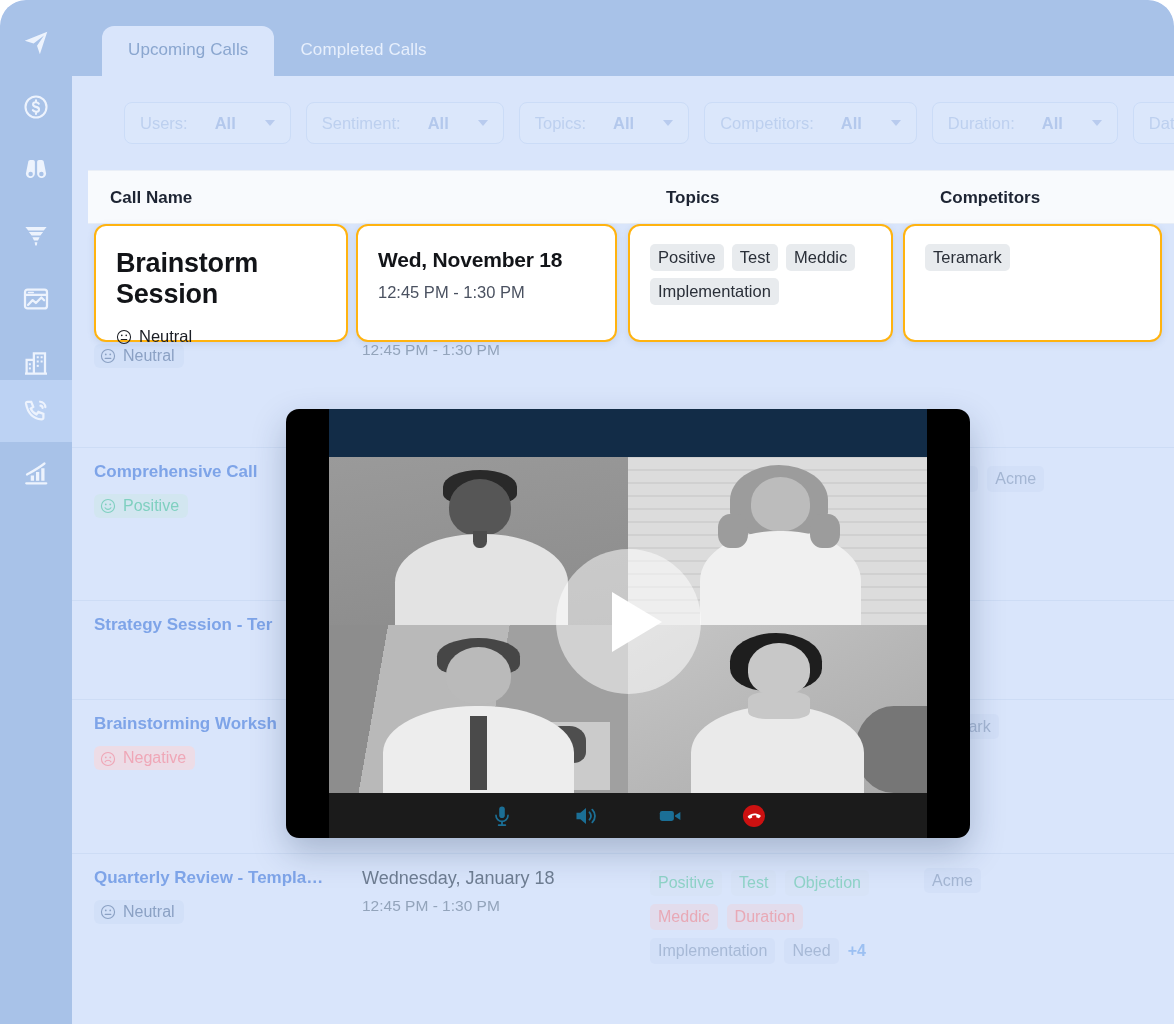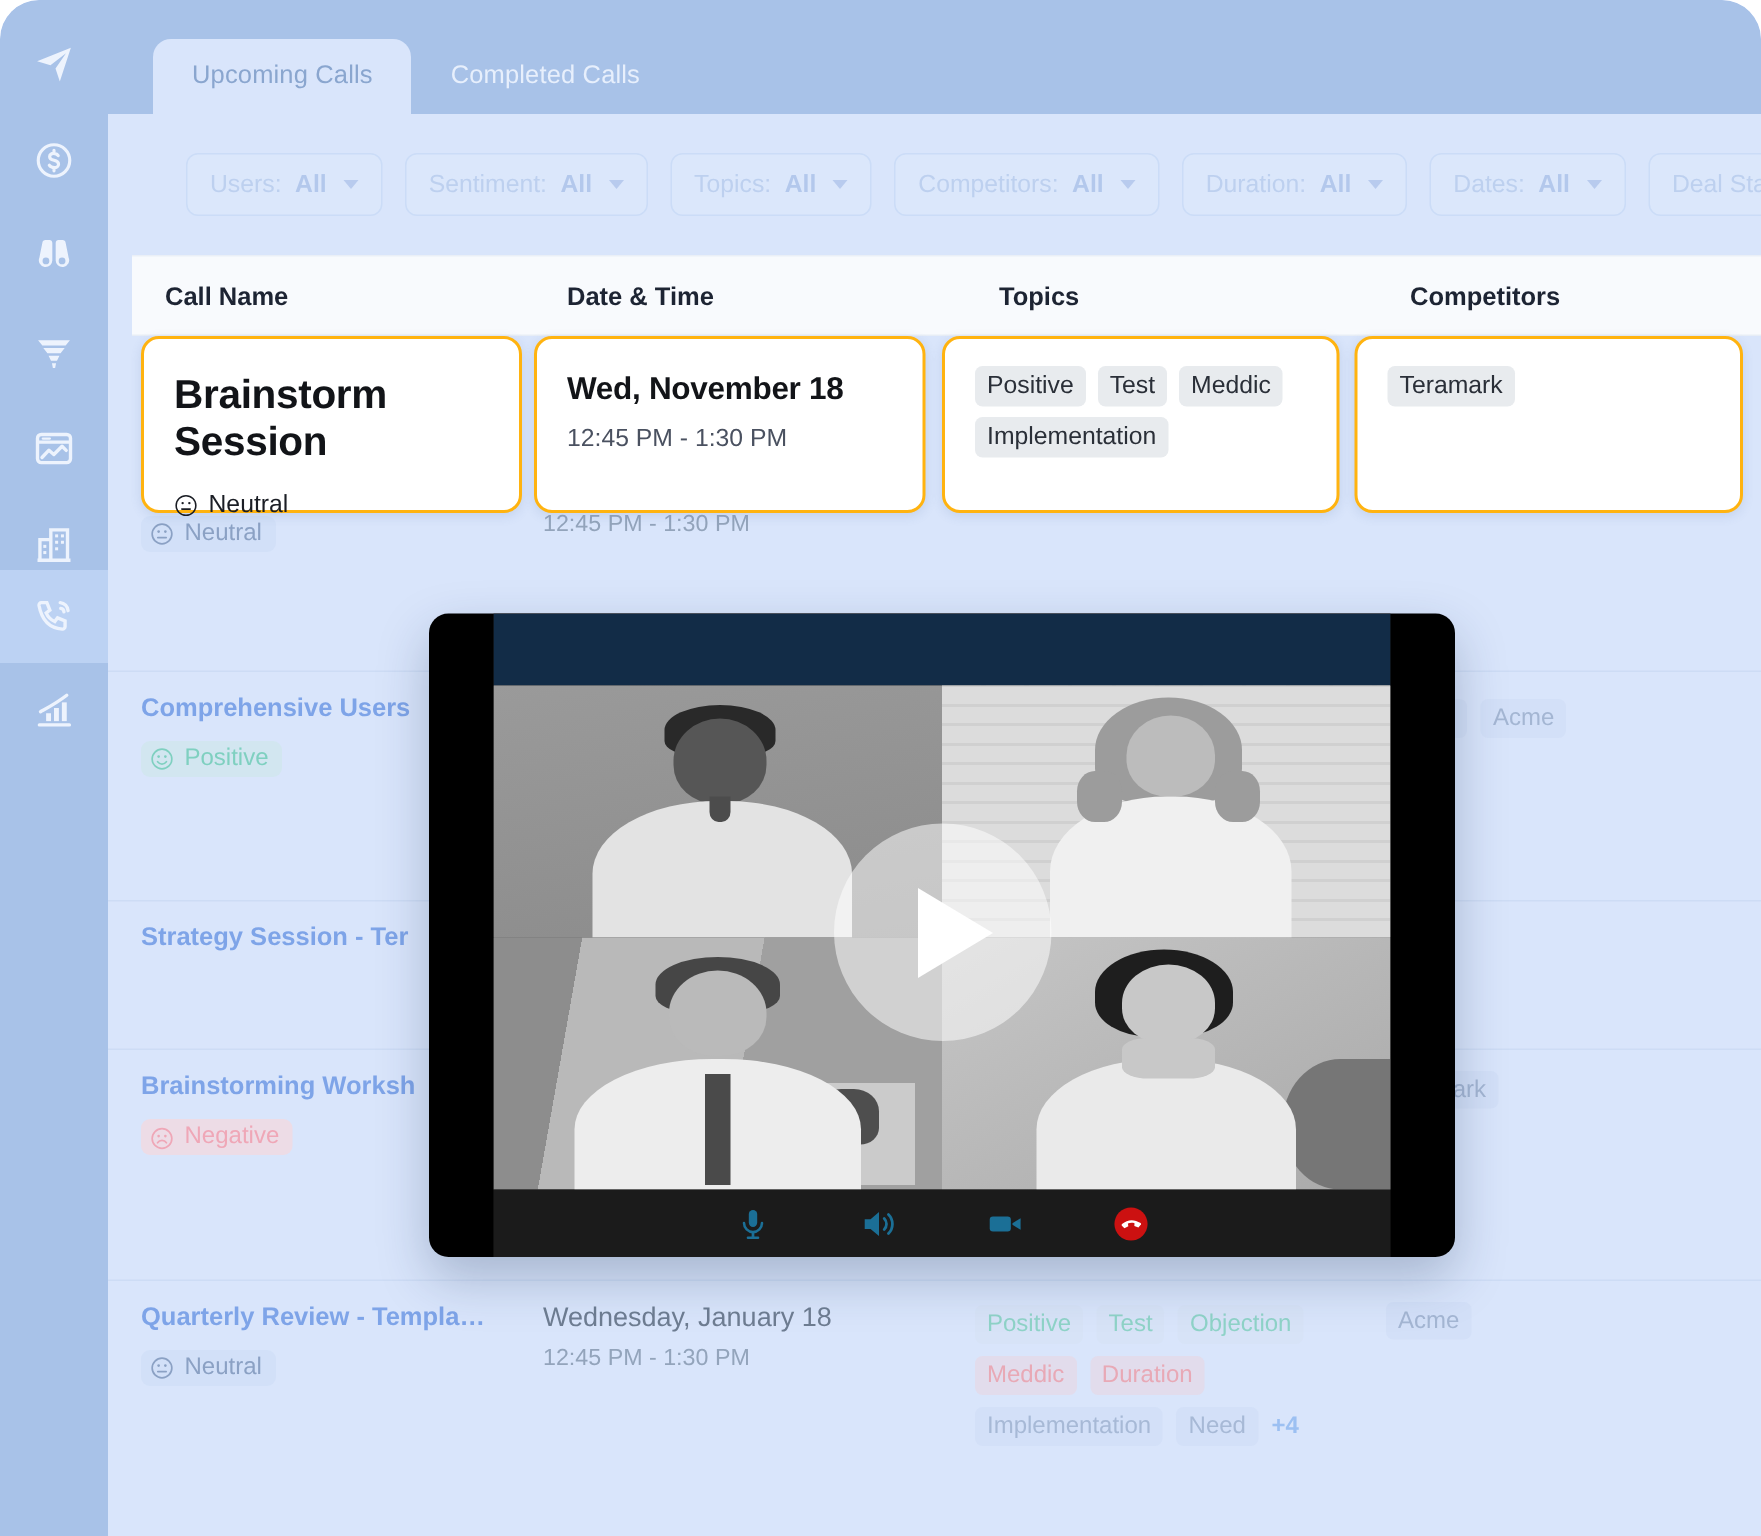--- a/index.html
+++ b/index.html
@@ -87,21 +87,21 @@
   .filters {
     position: absolute;
     left: 0; top: 0;
     width: 1102px; height: 94px;
     display: flex; align-items: center;
     padding-left: 52px;
     gap: 15px;
     overflow: hidden;
   }
   .chipf {
-    display: flex; align-items: center; gap: 9px;
+    display: flex; align-items: center; gap: 27px;
     height: 42px;
     padding: 0 15px;
     border: 1px solid #cbdcf7;
     border-radius: 8px;
     background: #dbe7fb;
     white-space: nowrap;
     flex: 0 0 auto;
   }
   .chipf .lbl { font-size: 16.5px; color: #bdd0ef; }
   .chipf .val { font-size: 16.5px; color: #b3c8ec; font-weight: 700; }
@@ -384,21 +384,20 @@
           <span class="caret"></span>
         </div>
         <div class="chipf">
           <span class="lbl">Deal Stages:</span>
 
         </div>
       </div>
 
       <div class="thead">
         <div class="cell" style="left:22px">Call Name</div>
-        <div class="cell" style="left:290px">Date &amp; Time</div>
         <div class="cell" style="left:578px">Topics</div>
         <div class="cell" style="left:852px">Competitors</div>
       </div>
 
       <div class="rows">
 
         <div class="row" style="top:74px;height:150px">
           <div class="col" style="left:22px;top:14px">
             <div class="callname">Project Kickoff - Templafy</div>
             <div class="sent neutral">
@@ -422,21 +421,21 @@
               <span class="tag" style="background:#d7e3f7;color:#8fd3c8">Objection</span>
             </div>
           </div>
           <div class="col" style="left:852px;top:18px">
             <span style="font-size:16px;color:#9fb4d5">--</span>
           </div>
         </div>
 
         <div class="row" style="top:224px;height:153px">
           <div class="col" style="left:22px;top:14px">
-            <div class="callname">Comprehensive Users</div>
+            <div class="callname">Comprehensive Call</div>
             <div class="sent positive">
               <svg class="fc" viewBox="0 0 20 20">
                 <circle cx="10" cy="10" r="8.2" fill="none" stroke="#7fd0c0" stroke-width="1.4"></circle>
                 <circle cx="7.2" cy="8" r="1.1" fill="#7fd0c0"></circle>
                   <circle cx="12.8" cy="8" r="1.1" fill="#7fd0c0"></circle>
                 <path d="M6.3 12.2a4.4 4.4 0 0 0 7.4 0" stroke="#7fd0c0" stroke-width="1.4" stroke-linecap="round" fill="none"></path>
               </svg>
               <span>Positive</span>
             </div>
           </div>

